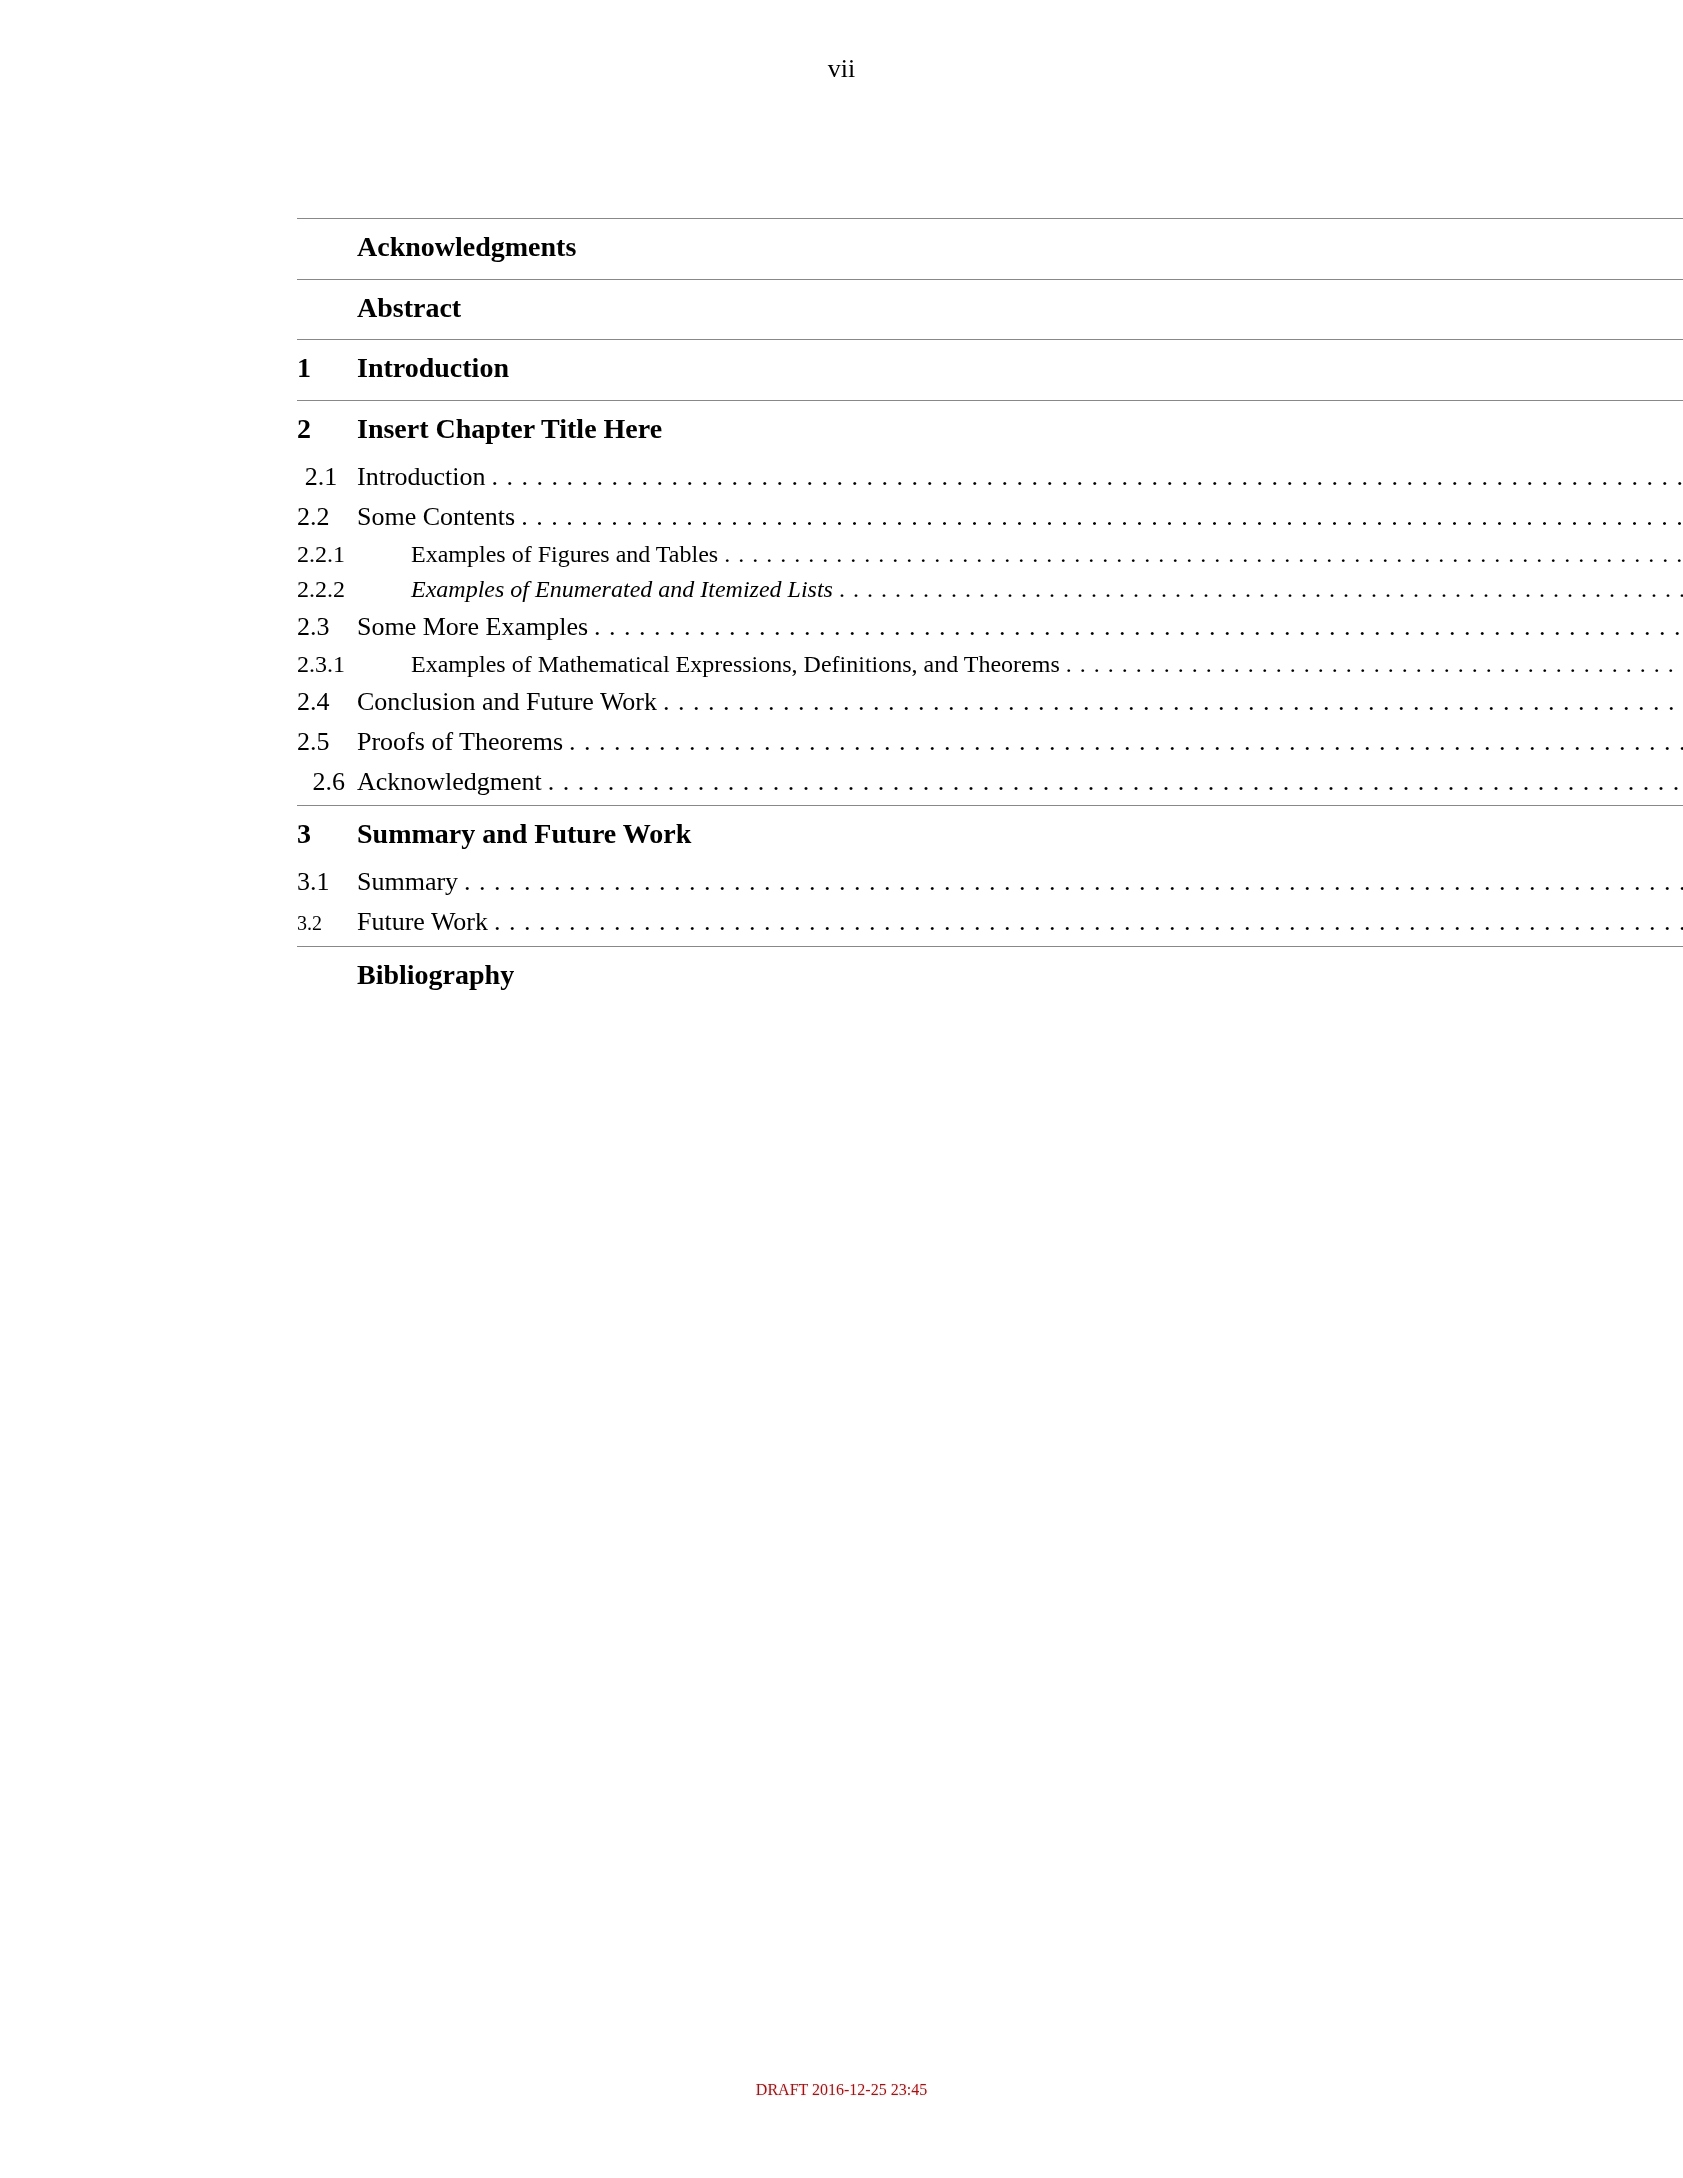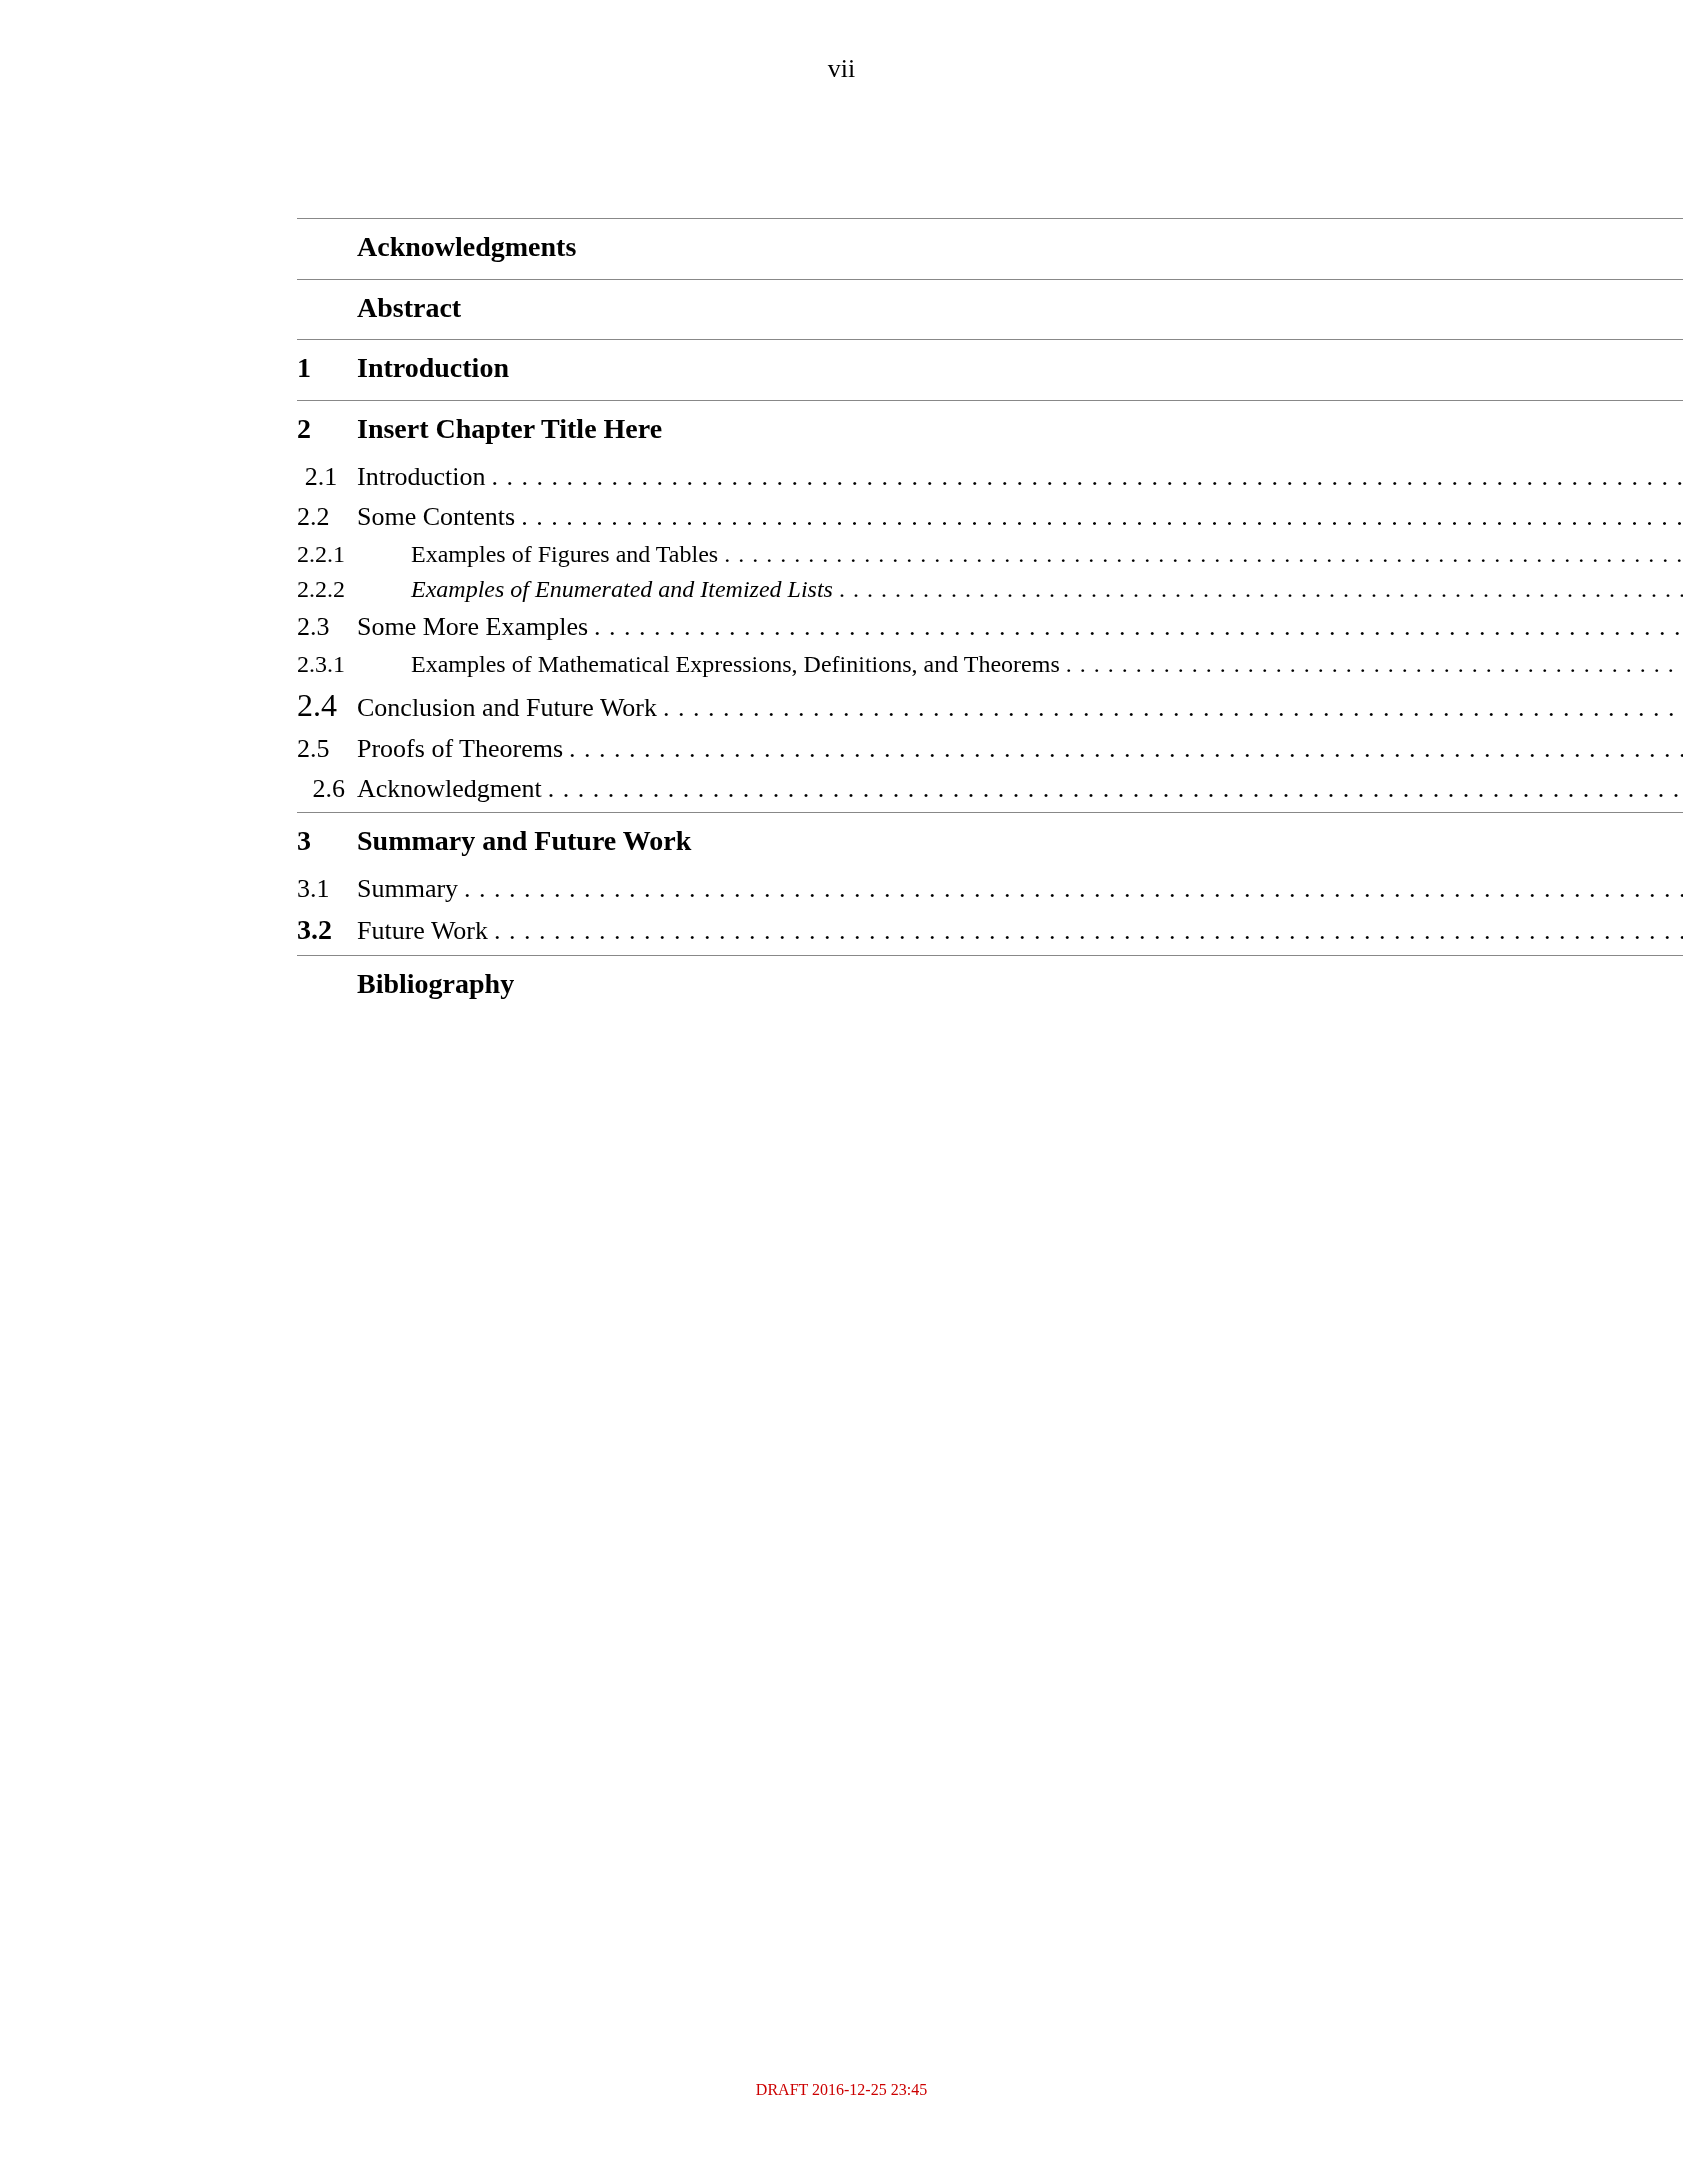--- a/index.html
+++ b/index.html
@@ -178,21 +178,21 @@
           <tr>
             <td style="font-size: 24px; padding-top: 4px; padding-bottom: 4px; font-weight: normal; white-space: nowrap; vertical-align: baseline; padding-right: 12px;">2.3.1</td>
             <td style="font-size: 24px; padding-top: 4px; padding-bottom: 4px; font-weight: normal; vertical-align: baseline; width: 100%; padding-left: 54px;">
               <div style="display: flex; align-items: baseline; width: 100%;">
                 <span style="white-space: nowrap; flex-shrink: 0;">Examples of Mathematical Expressions, Definitions, and Theorems</span>
                 <span style="flex: 1 1 0%; overflow: hidden; margin: 0px 6px; font-size: 24px; letter-spacing: 1px; white-space: nowrap;"> . . . . . . . . . . . . . . . . . . . . . . . . . . . . . . . . . . . . . . . . . . . . . . . . . . . . . . . . . . . . . . . . . . . . . . . . . . . . . . . . . . . . . . . . . . . . . . . . . . . . . . . . . . . . . . . . . . . . . . . . . . . . . . . . . . . . . .</span>
               </div>
             </td>
           </tr>
           <tr>
-            <td style="font-size: 32px; padding-top: 5px; padding-bottom: 5px; font-weight: normal; white-space: nowrap; vertical-align: baseline; padding-right: 12px;">2.4</td>
+            <td style="font-size: 26px; padding-top: 5px; padding-bottom: 5px; font-weight: normal; white-space: nowrap; vertical-align: baseline; padding-right: 12px;">2.4</td>
             <td style="font-size: 26px; padding-top: 5px; padding-bottom: 5px; font-weight: normal; vertical-align: baseline; width: 100%; padding-left: 0px;">
               <div style="display: flex; align-items: baseline; width: 100%;">
                 <span style="white-space: nowrap; flex-shrink: 0;">Conclusion and Future Work</span>
                 <span style="flex: 1 1 0%; overflow: hidden; margin: 0px 6px; font-size: 26px; letter-spacing: 1px; white-space: nowrap;"> . . . . . . . . . . . . . . . . . . . . . . . . . . . . . . . . . . . . . . . . . . . . . . . . . . . . . . . . . . . . . . . . . . . . . . . . . . . . . . . . . . . . . . . . . . . . . . . . . . . . . . . . . . . . . . . . . . . . . . . . . . . . . . . . . . . . . .</span>
               </div>
             </td>
           </tr>
           <tr>
             <td style="font-size: 26px; padding-top: 5px; padding-bottom: 5px; font-weight: normal; white-space: nowrap; vertical-align: baseline; padding-right: 12px;">2.5</td>
             <td style="font-size: 26px; padding-top: 5px; padding-bottom: 5px; font-weight: normal; vertical-align: baseline; width: 100%; padding-left: 0px;">
@@ -226,21 +226,21 @@
           <tr>
             <td style="font-size: 26px; padding-top: 5px; padding-bottom: 5px; font-weight: normal; white-space: nowrap; vertical-align: baseline; padding-right: 12px;">3.1</td>
             <td style="font-size: 26px; padding-top: 5px; padding-bottom: 5px; font-weight: normal; vertical-align: baseline; width: 100%; padding-left: 0px;">
               <div style="display: flex; align-items: baseline; width: 100%;">
                 <span style="white-space: nowrap; flex-shrink: 0;">Summary</span>
                 <span style="flex: 1 1 0%; overflow: hidden; margin: 0px 6px; font-size: 26px; letter-spacing: 1px; white-space: nowrap;"> . . . . . . . . . . . . . . . . . . . . . . . . . . . . . . . . . . . . . . . . . . . . . . . . . . . . . . . . . . . . . . . . . . . . . . . . . . . . . . . . . . . . . . . . . . . . . . . . . . . . . . . . . . . . . . . . . . . . . . . . . . . . . . . . . . . . . .</span>
               </div>
             </td>
           </tr>
           <tr>
-            <td style="font-size: 28px; padding-top: 5px; padding-bottom: 5px; font-weight: bold; white-space: nowrap; vertical-align: baseline; padding-right: 12px;">3.2</td>
+            <td style="font-size: 20px; padding-top: 5px; padding-bottom: 5px; font-weight: normal; white-space: nowrap; vertical-align: baseline; padding-right: 12px;">3.2</td>
             <td style="font-size: 26px; padding-top: 5px; padding-bottom: 5px; font-weight: normal; vertical-align: baseline; width: 100%; padding-left: 0px;">
               <div style="display: flex; align-items: baseline; width: 100%;">
                 <span style="white-space: nowrap; flex-shrink: 0;">Future Work</span>
                 <span style="flex: 1 1 0%; overflow: hidden; margin: 0px 6px; font-size: 26px; letter-spacing: 1px; white-space: nowrap;"> . . . . . . . . . . . . . . . . . . . . . . . . . . . . . . . . . . . . . . . . . . . . . . . . . . . . . . . . . . . . . . . . . . . . . . . . . . . . . . . . . . . . . . . . . . . . . . . . . . . . . . . . . . . . . . . . . . . . . . . . . . . . . . . . . . . . . .</span>
               </div>
             </td>
           </tr>
           <tr>
             <td colspan="3" style="height: 4px;"></td>
           </tr>

